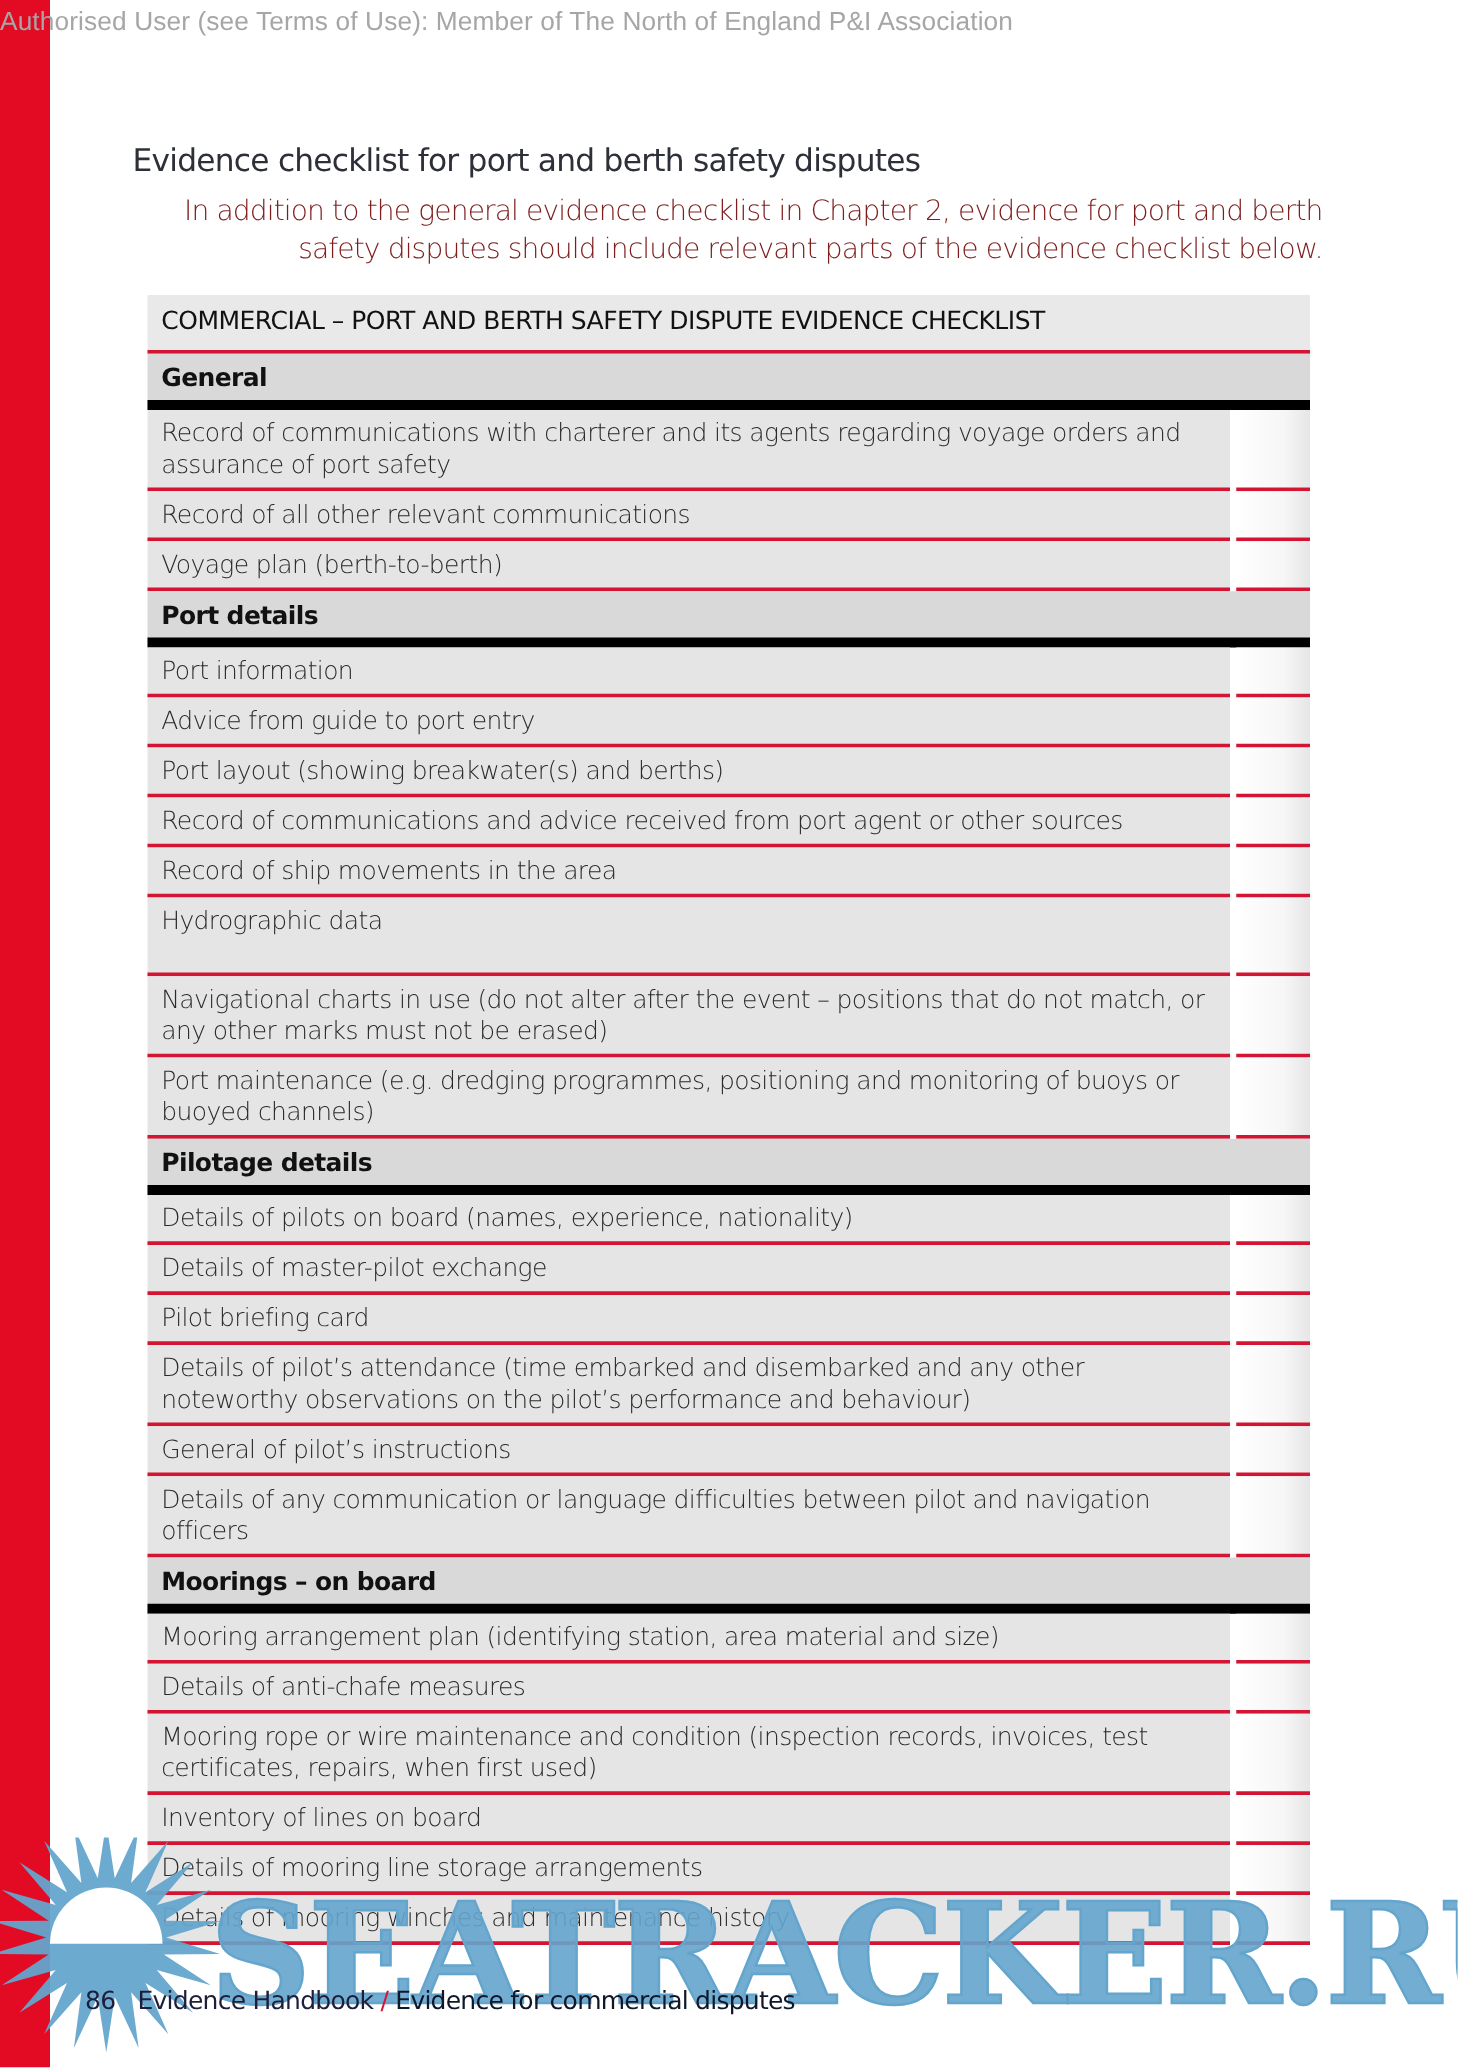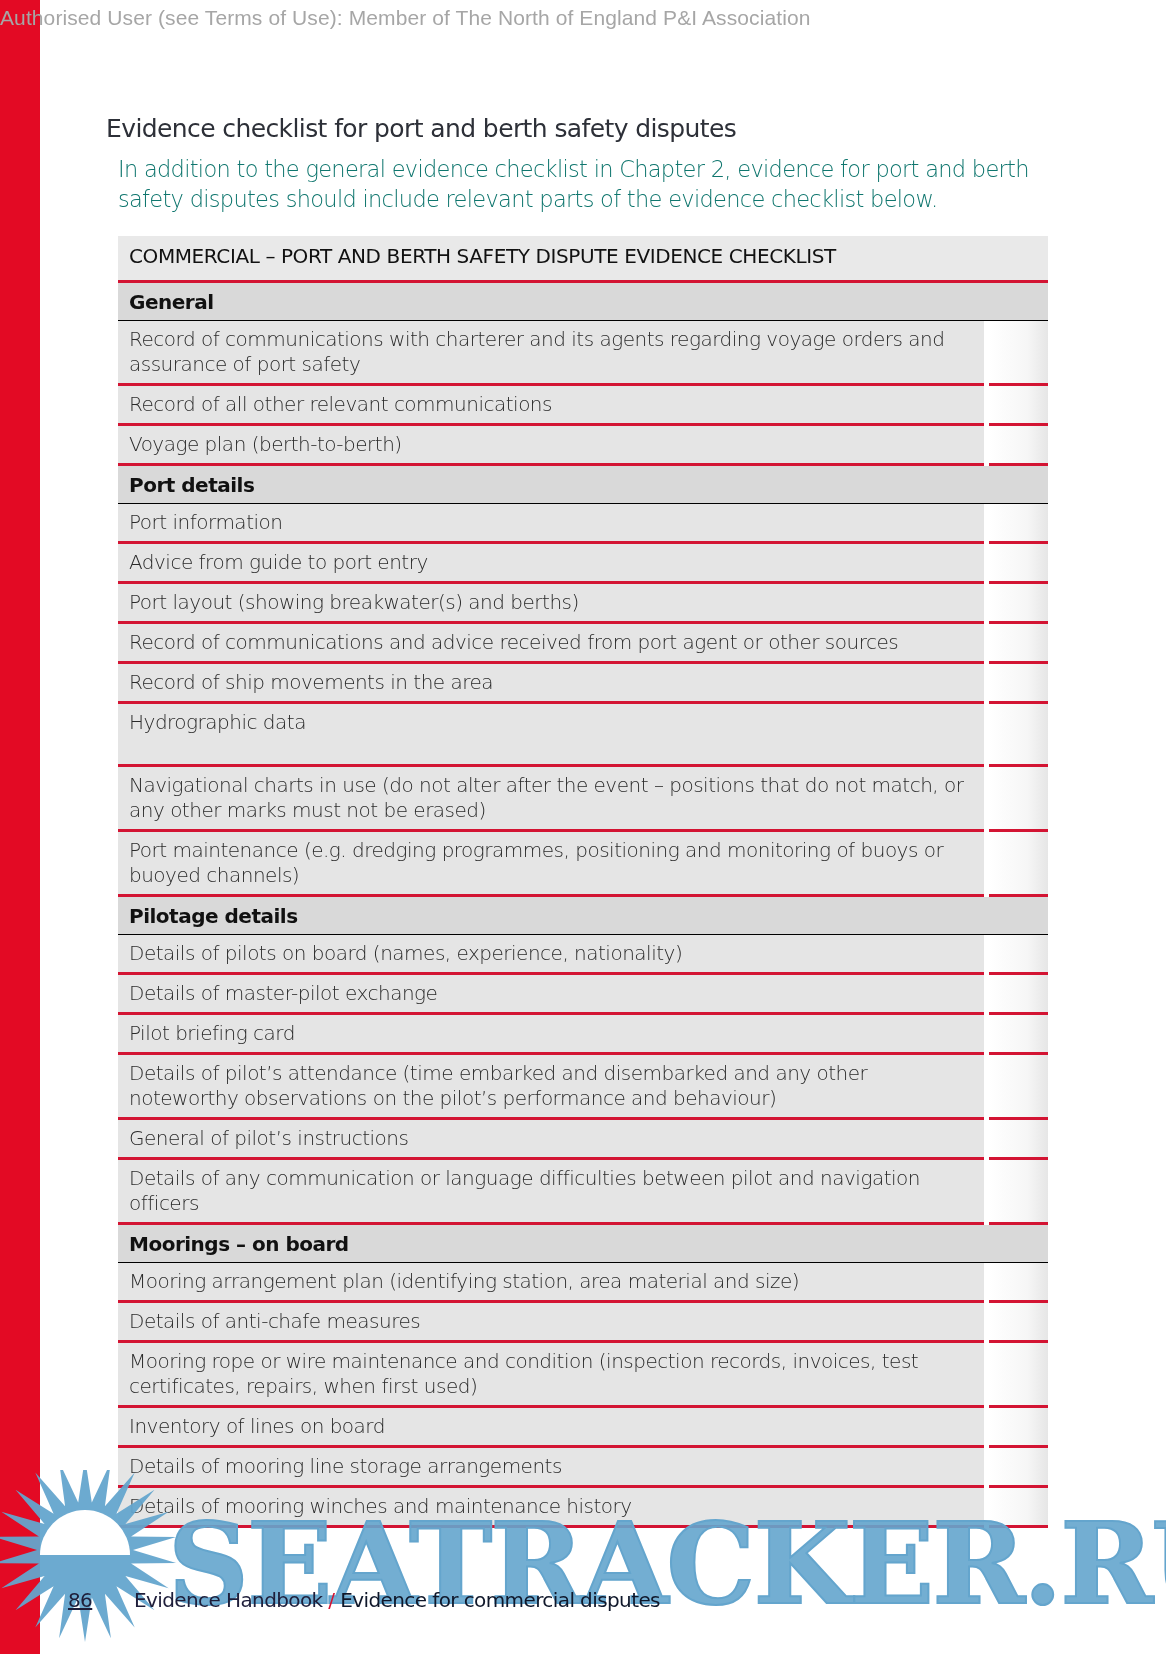--- a/index.html
+++ b/index.html
@@ -17,22 +17,22 @@
     font-family: "Liberation Sans", sans-serif; font-size: 21px; color: #a6a6a6;
     letter-spacing: 0.1px;
   }
   .heading {
     position: absolute; left: 106px; top: 114px;
     font-family: "DejaVu Sans", sans-serif; font-size: 25px; color: #2d3038;
     letter-spacing: -0.6px; font-weight: normal;
   }
   .intro {
     position: absolute; left: 118px; top: 154px; width: 940px;
-    font-family: "DejaVu Sans", sans-serif; font-size: 22.5px; color: #0f766e;
-    line-height: 30px; font-weight: 300; letter-spacing: -0.7px;
+    font-family: "DejaVu Sans", sans-serif; font-size: 22.5px; color: #7f1d1d;
+    line-height: 30px; font-weight: 300; letter-spacing: -0.7px; text-align: right;
   }
   .table {
     position: absolute; left: 118px; top: 236px; width: 930px;
   }
   .row { position: relative; display: flex; }
   .cell-text {
     flex: 0 0 866px; box-sizing: border-box;
     padding: 6px 10px 6px 11px;
     background: #e5e5e5;
     font-size: 20px; color: #2a2a2a; line-height: 25px; letter-spacing: -0.5px;
@@ -49,30 +49,30 @@
     padding: 8px 10px 12px 11px;
     background: #e9e9e9; color: #111;
     font-size: 20px; line-height: 24px; letter-spacing: -0.4px;
     border-bottom: 3px solid #d31433;
   }
   .row.section .cell-full {
     flex: 1 1 auto; box-sizing: border-box;
     padding: 7px 10px 5px 11px;
     background: #d9d9d9; color: #111;
     font-size: 20px; font-weight: bold; line-height: 25px; letter-spacing: -0.5px;
-    border-bottom: 1px solid #000000;
+    border-bottom: 8px solid #000000;
   }
   .row.item .cell-text { min-height: 38px; }
   .row.item.double .cell-text { min-height: 63px; padding-top: 6px; }
   .footer {
     position: absolute; left: 68px; top: 1588px;
     font-family: "DejaVu Sans", sans-serif; font-size: 20px; letter-spacing: -0.6px;
     color: #1e1e3a; z-index: 3;
   }
-  .footer .num { margin-right: 36px; text-decoration: underline; }
+  .footer .num { margin-right: 12px; }
   .footer .sep { color: #d31433; }
   .footer .chapter { color: #0f172a; }
   .watermark {
     position: absolute; left: 0; top: 1470px; width: 1166px; height: 184px; z-index: 2;
     pointer-events: none;
   }
   .wm-text {
     position: absolute; left: 168px; top: 1508px; z-index: 2;
     font-family: "DejaVu Serif", serif; font-weight: bold; font-size: 112px;
     color: rgba(100,165,205,0.9); letter-spacing: -2px; line-height: 1;

